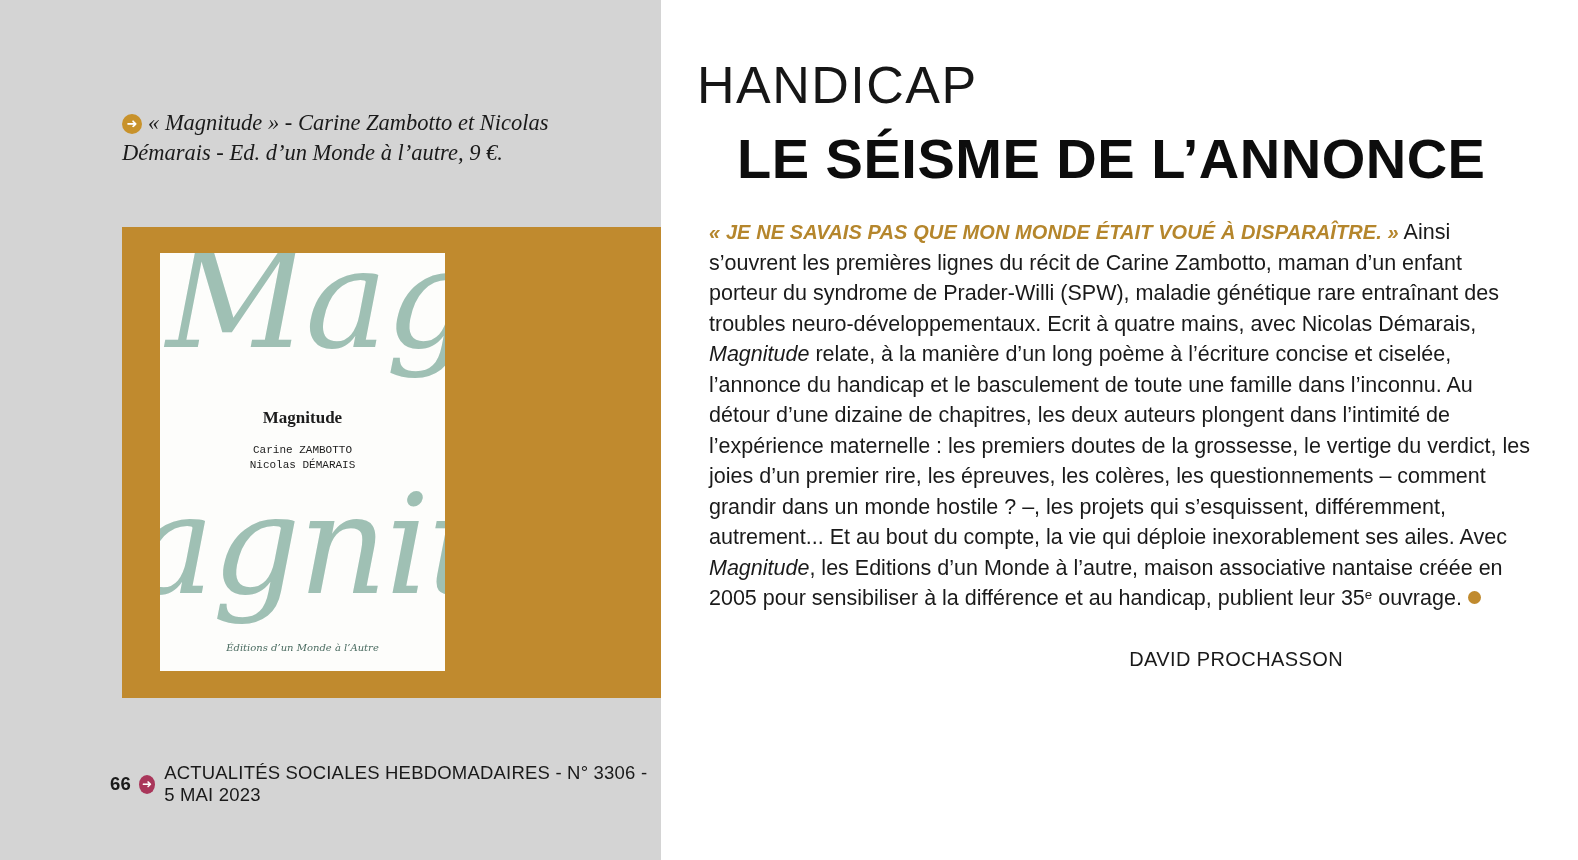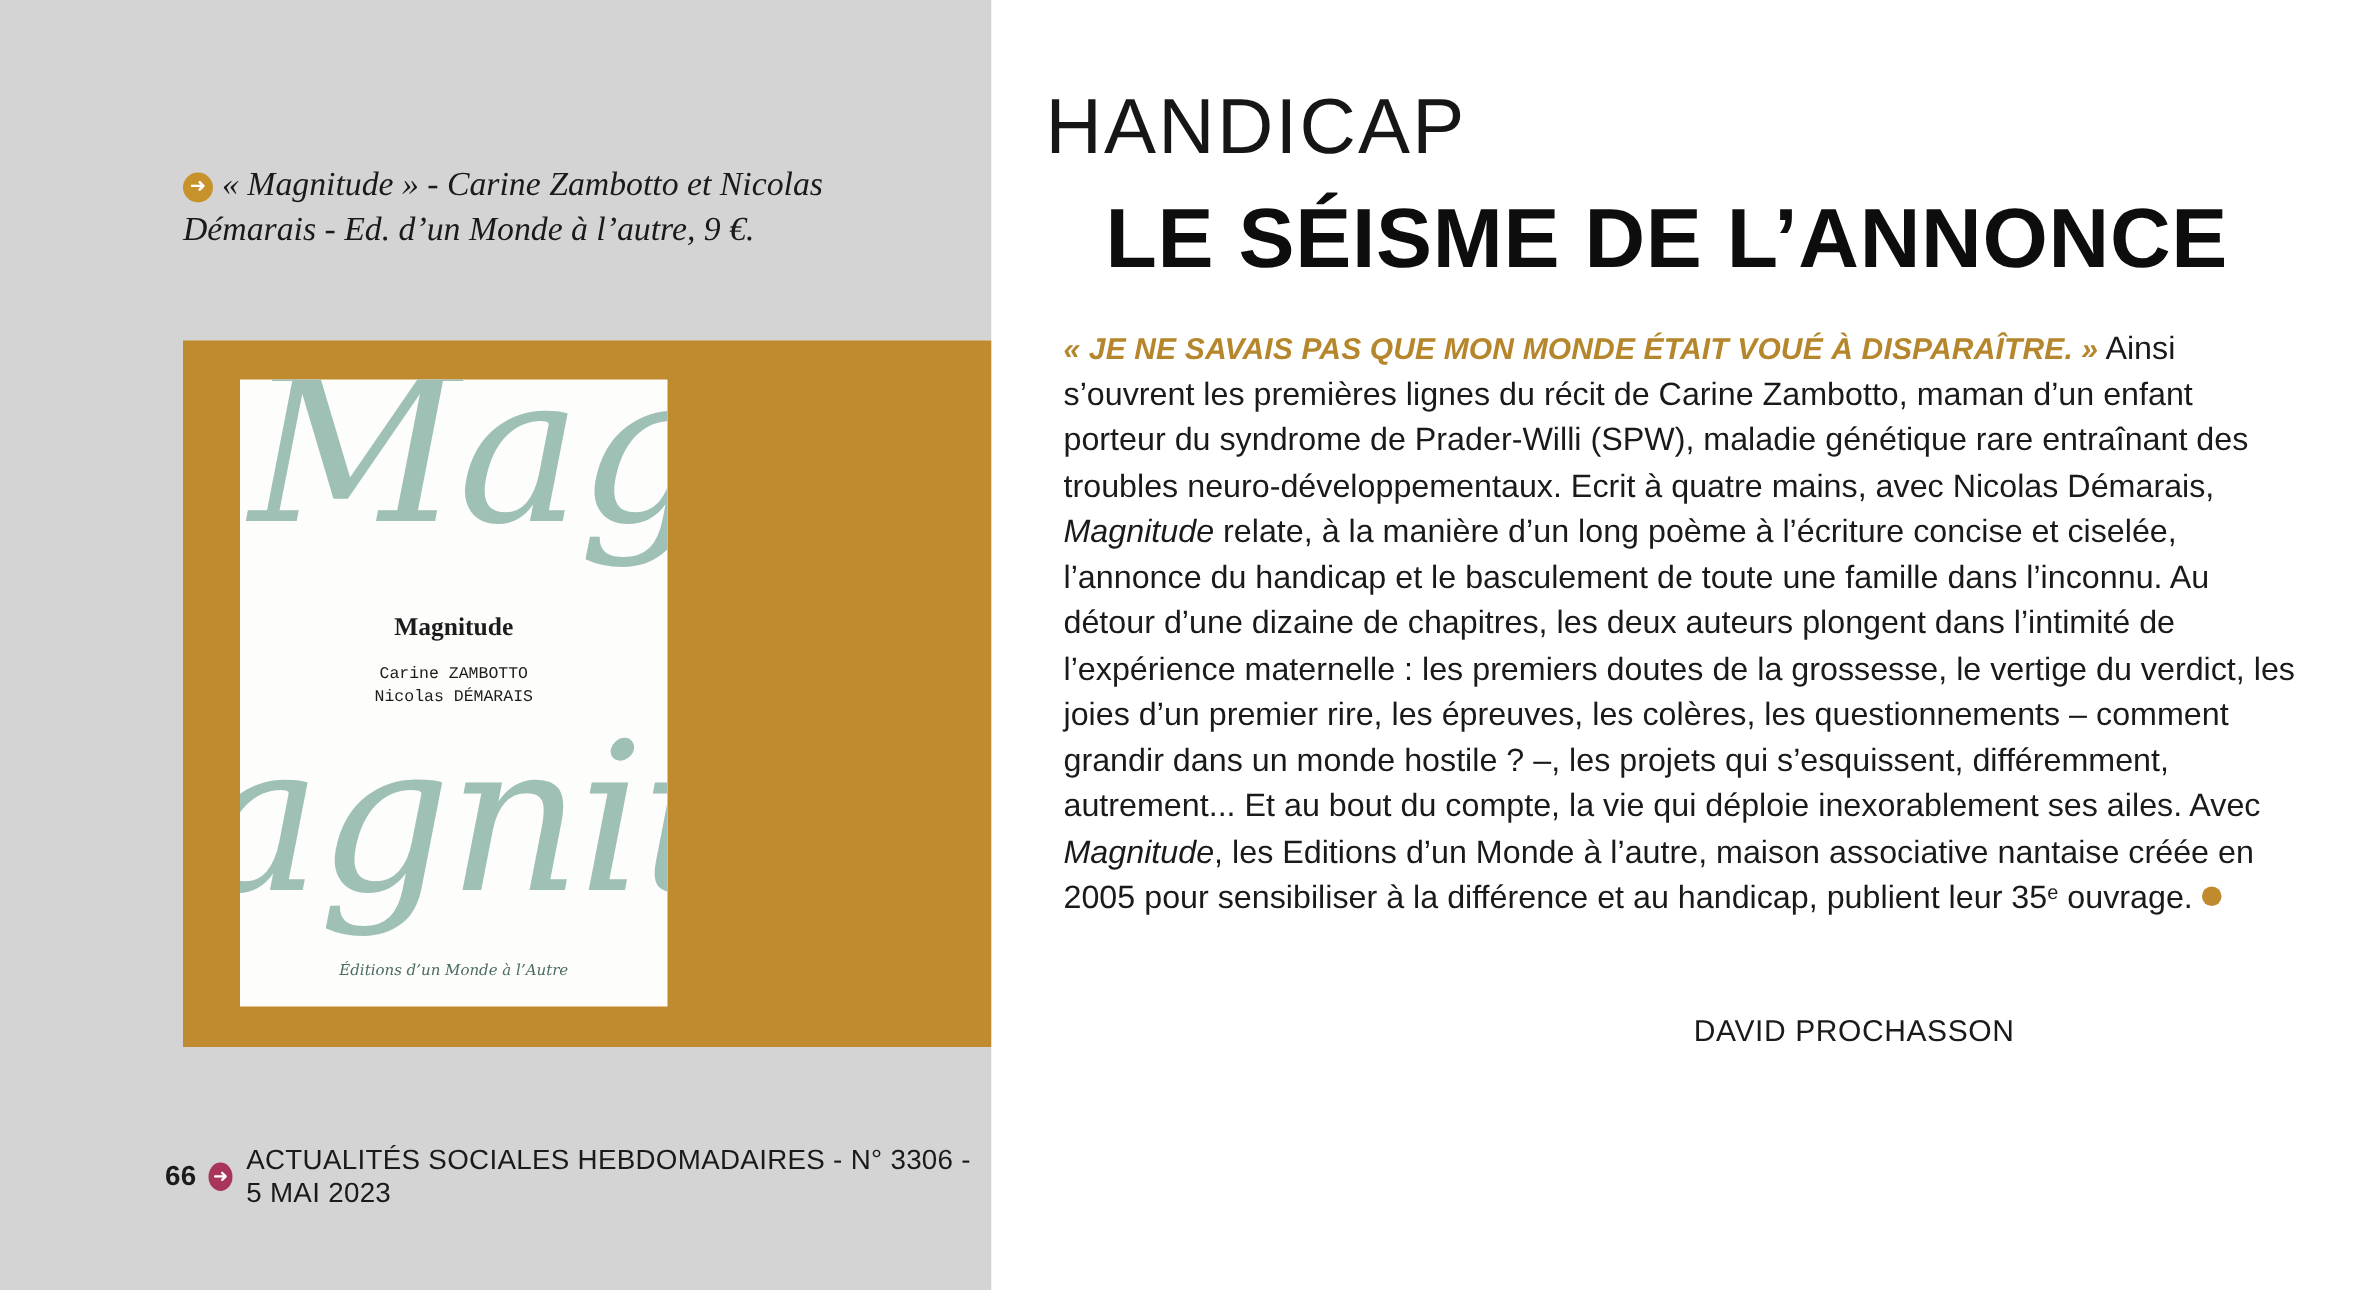--- a/index.html
+++ b/index.html
@@ -204,21 +204,21 @@
     width: 13px;
     height: 13px;
     border-radius: 50%;
     background: #c08a2e;
     vertical-align: 1px;
     margin-left: 6px;
   }
   .byline {
     position: absolute;
     right: 58px;
-    top: 677px;
+    top: 648px;
     font-size: 20px;
     letter-spacing: 0.4px;
     color: #1a1a1a;
   }
   sup { font-size: 0.62em; vertical-align: 0.45em; }
 </style>
 </head>
 <body>
 
 <div class="page">

